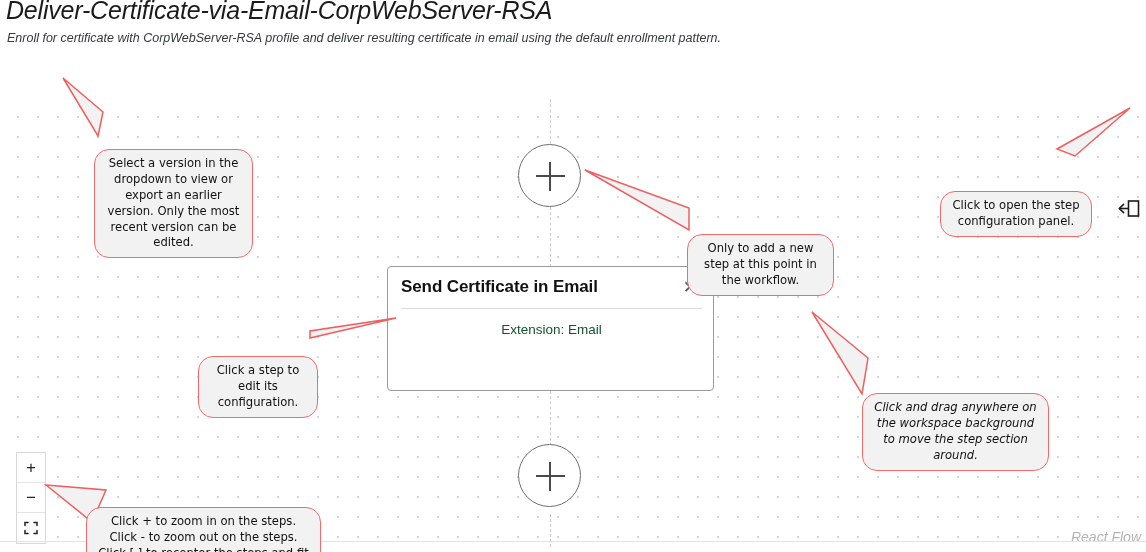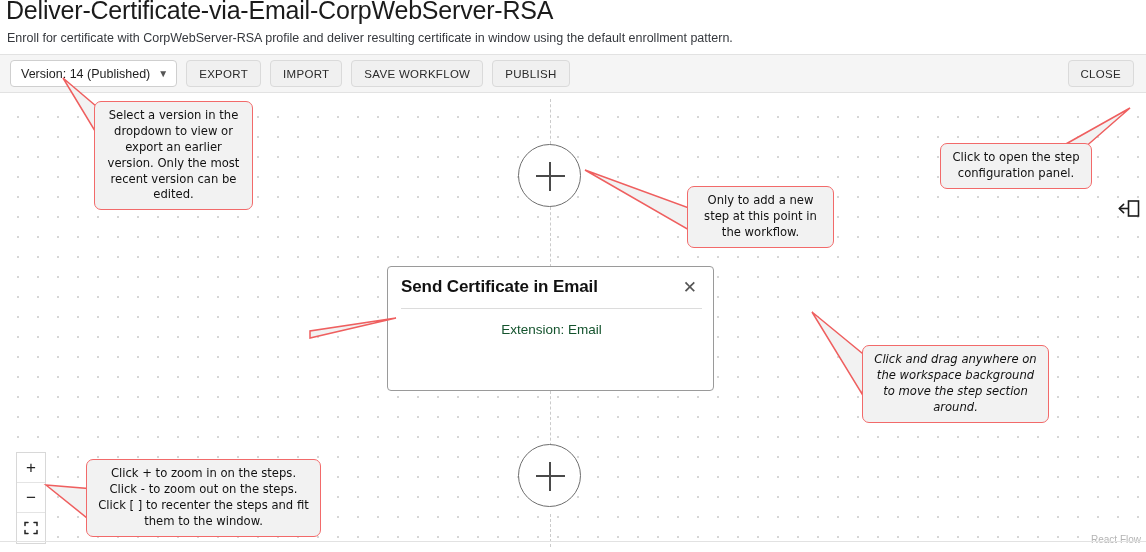--- a/index.html
+++ b/index.html
@@ -10,21 +10,21 @@
   }
   #app {
     position: relative;
     width: 1146px;
     height: 552px;
     overflow: hidden;
     background: #ffffff;
   }
 
   
-  #header { position: absolute; left: 0; top: 0; width: 1146px; height: 54px; }
+  #header { position: absolute; left: 0; top: 0; width: 1146px; height: 54px; font-style: italic; }
   #page-title {
     position: absolute; left: 6px; top: -4px;
     font-size: 25px; font-weight: 400; color: #1b1b1b;
     letter-spacing: -0.2px; white-space: nowrap;
   }
   #page-subtitle {
     position: absolute; left: 7px; top: 31px;
     font-size: 12.5px; color: #35383d; white-space: nowrap;
   }
 
@@ -142,66 +142,52 @@
 
   
   #panel-toggle {
     position: absolute; left: 1118px; top: 100px;
     width: 22px; height: 20px; cursor: pointer;
   }
 
   
   #attribution {
     position: absolute; right: 2px; bottom: 1px;
-    font-size: 10px; color: #b4b4b4;
-    background: #ffffff; padding: 1px 3px;
+    font-size: 14px; color: #b4b4b4;
+    background: #ffffff; padding: 1px 3px; font-style: italic;
   }
 
   
   .callout {
     position: absolute;
     background: #f2f2f2;
     border: 1.7px solid #f26a6a;
-    border-radius: 7px;
+    border-radius: 15px;
     color: #111;
     font-family: "DejaVu Sans", sans-serif;
     font-size: 11.6px;
     line-height: 1.37;
     text-align: center;
     padding: 6px 9px;
     z-index: 6;
+    margin-top: 48px;
   }
   .pointer { position: absolute; z-index: 5; overflow: visible; }
   .pointer polygon { fill: #f2f2f2; stroke: #ef5f5f; stroke-width: 1.5; }
 </style>
 </head>
 <body>
 
 <div id="app">
 
   <div id="header">
     <div id="page-title">Deliver-Certificate-via-Email-CorpWebServer-RSA</div>
-    <div id="page-subtitle">Enroll for certificate with CorpWebServer-RSA profile and deliver resulting certificate in window using the default enrollment pattern.</div>
+    <div id="page-subtitle">Enroll for certificate with CorpWebServer-RSA profile and deliver resulting certificate in email using the default enrollment pattern.</div>
   </div>
 
-  <div id="toolbar">
-    <div class="tb-left">
-      <div class="version-select">
-        <span>Version: 14 (Published)</span>
-        <span class="chev">▼</span>
-      </div>
-      <div class="tb-btn">EXPORT</div>
-      <div class="tb-btn">IMPORT</div>
-      <div class="tb-btn">SAVE WORKFLOW</div>
-      <div class="tb-btn">PUBLISH</div>
-    </div>
-    <div class="tb-right">
-      <div class="tb-btn">CLOSE</div>
-    </div>
-  </div>
 
   <div id="canvas">
 
     <div class="connector" style="left:550px; top:0px; height:45px;"></div>
     <div class="connector" style="left:550px; top:108px; height:60px;"></div>
     <div class="connector" style="left:550px; top:292px; height:60px;"></div>
     <div class="connector" style="left:550px; top:415px; height:33px;"></div>
 
     <div class="plus-node" style="left:518px; top:45px;"></div>
     <div class="plus-node" style="left:518px; top:345px;"></div>
@@ -261,18 +247,19 @@
   <svg class="pointer" style="left:44px; top:480px; width:70px; height:45px;">
     <polygon points="2,5 62,10 48,42"></polygon>
   </svg>
 
   <div class="callout" style="left:94px; top:101px; width:159px;">Select a version in the dropdown to view or export an earlier version. Only the most recent version can be edited.</div>
 
   <div class="callout" style="left:687px; top:186px; width:147px;">Only to add a new step at this point in the workflow.</div>
 
   <div class="callout" style="left:940px; top:143px; width:152px;">Click to open the step configuration panel.</div>
 
+  <div class="callout" style="left:198px; top:308px; width:120px;">Click a step to edit its configuration.</div>
 
   <div class="callout" style="left:862px; top:345px; width:187px;font-style:italic;">Click and drag anywhere on the workspace background to move the step section around.</div>
 
   <div class="callout" style="left:86px; top:459px; width:235px;">Click + to zoom in on the steps. Click - to zoom out on the steps. Click [ ] to recenter the steps and fit them to the window.</div>
 
 </div>
 
 </body></html>

